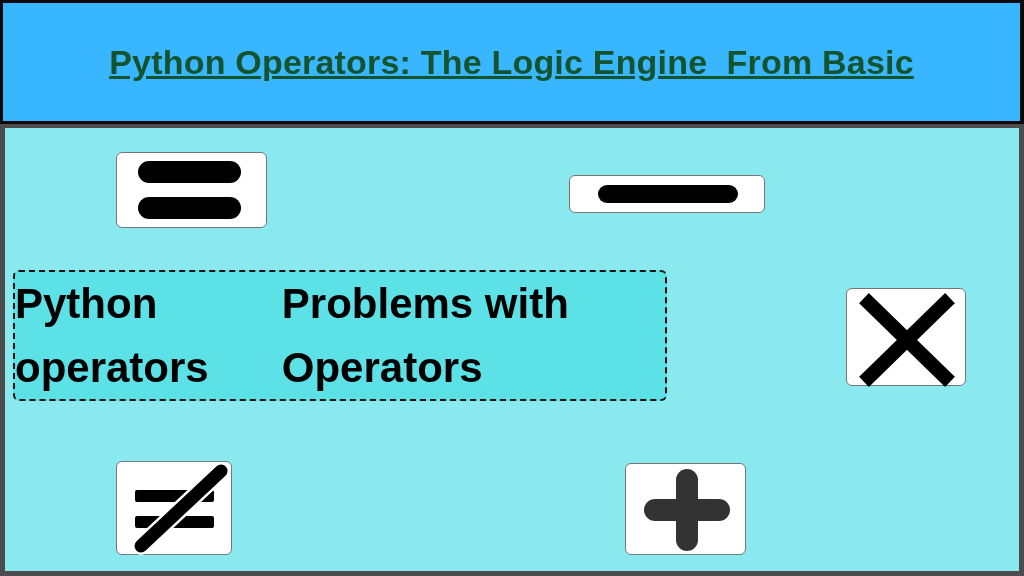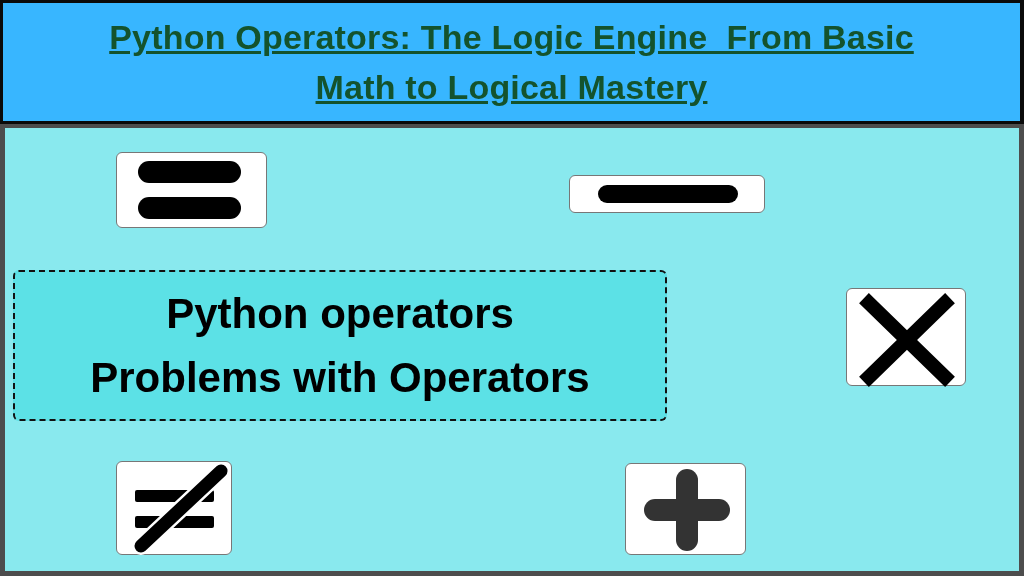--- a/index.html
+++ b/index.html
@@ -26,37 +26,36 @@
       border: 5px solid #4d4d4d;
       border-top-width: 4px;
     }
 
     .card {
       position: absolute; background: #ffffff;
       border: 1px solid #777; border-radius: 6px;
     }
 
     .dashed-box {
-      position: absolute; left: 13px; top: 270px; width: 654px; height: 151px;
+      position: absolute; left: 13px; top: 270px; width: 654px; height: 131px;
       background: #5ce1e6;
       border: 2.5px dashed #111;
       border-radius: 6px;
-      display: flex; flex-direction: column; align-items: center; justify-content: center;
+      display: flex; flex-direction: row; align-items: center; justify-content: center;
     }
     .sub-line {
       font-weight: bold; font-size: 42px; line-height: 64px; color: #000;
     }
     svg { display: block; }
   </style>
 </head>
 <body>
 
 <div class="title-bar">
   <div class="title-line">Python Operators: The Logic Engine  From Basic</div>
-  <div class="title-line">Math to Logical Mastery</div>
 </div>
 
 <div class="canvas"></div>
 
 <div class="card" style="left:116px; top:152px; width:151px; height:76px;">
   <svg width="151" height="76" viewBox="0 0 151 76">
     <rect x="21" y="8" width="103" height="22" rx="11" fill="#000"></rect>
     <rect x="21" y="44" width="103" height="22" rx="11" fill="#000"></rect>
   </svg>
 </div>

